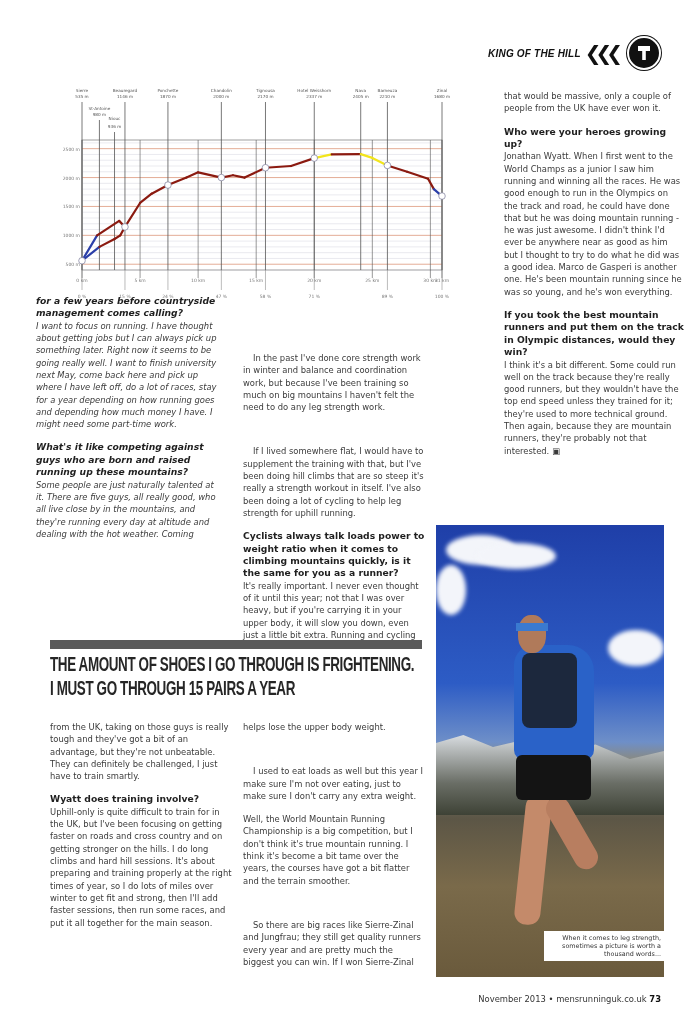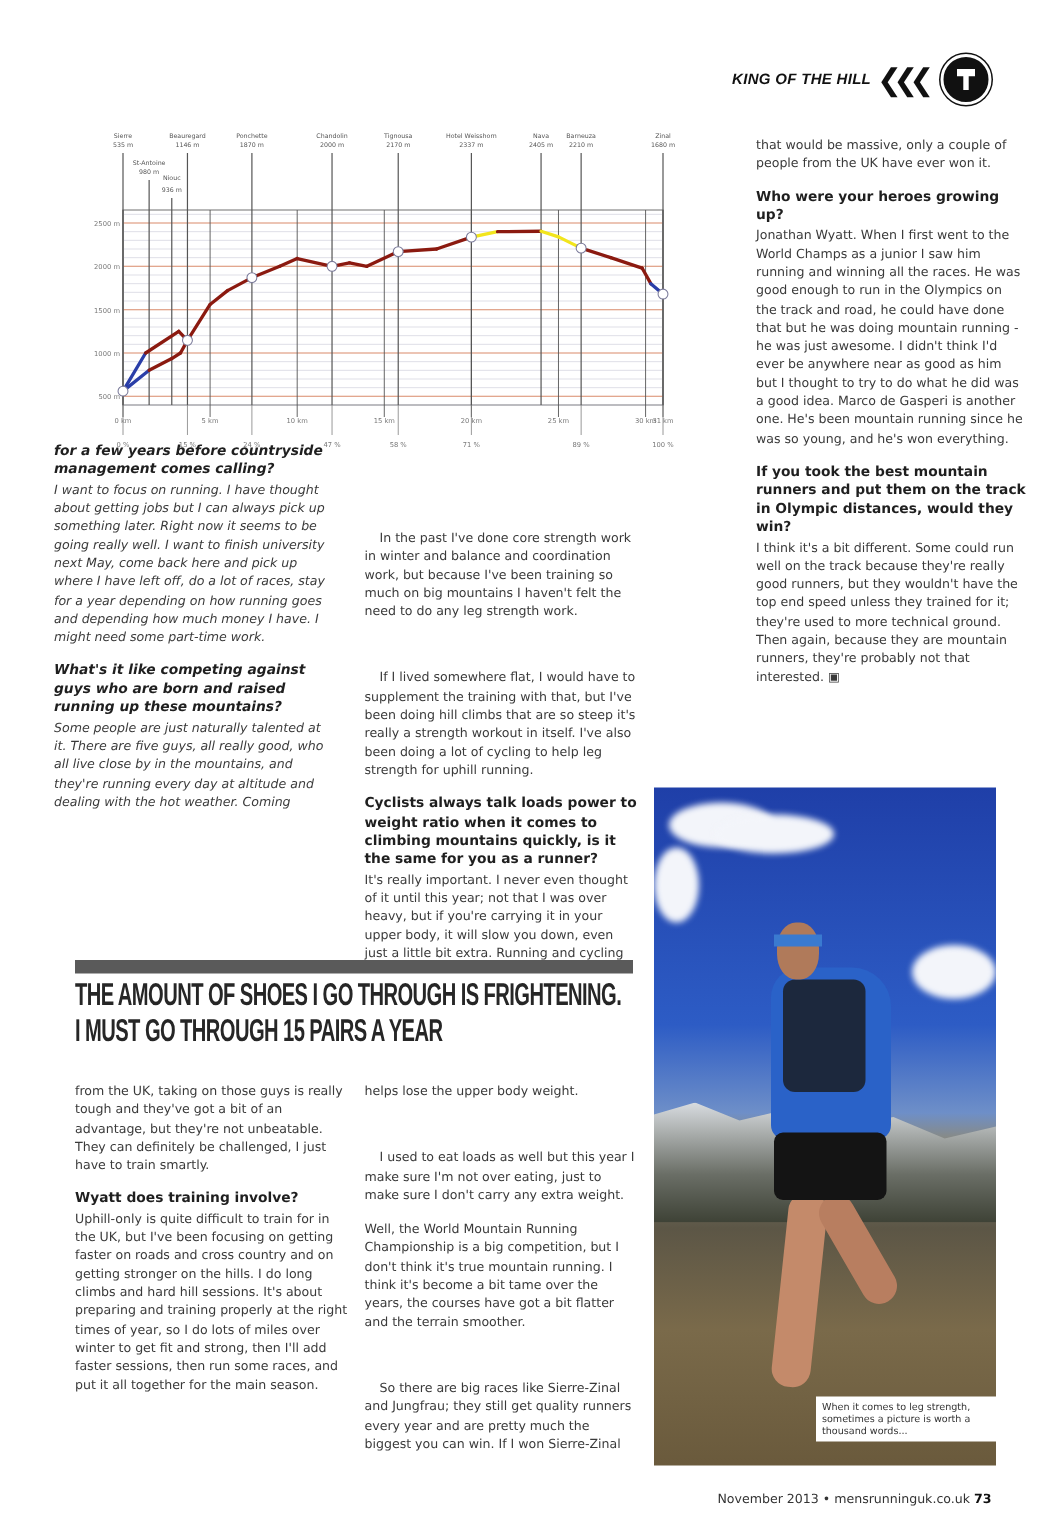--- a/index.html
+++ b/index.html
@@ -30,21 +30,21 @@
     background:linear-gradient(180deg,#1f3fa8 0%,#2d5cc5 35%,#6e8fc8 48%,#8a8a80 52%,#5c5646 65%,#7a6a4a 80%,#6a5a3c 100%); }
   .cloud { position:absolute; background:#f3f5fa; border-radius:50%; filter:blur(2px); }
   .mount { position:absolute; left:0; top:210px; width:100%; height:80px; background:linear-gradient(180deg,#d8dce0,#6a6e66 60%,#3e4236); clip-path:polygon(0 10%,12% 0,25% 15%,40% 5%,55% 20%,70% 12%,85% 30%,100% 20%,100% 100%,0 100%); }
   .runner-shirt { position:absolute; left:78px; top:120px; width:80px; height:115px; background:#2a62c8; border-radius:20px 26px 10px 10px; }
   .runner-head { position:absolute; left:82px; top:90px; width:28px; height:38px; background:#b07a5a; border-radius:45%; }
   .runner-band { position:absolute; left:80px; top:98px; width:32px; height:8px; background:#3a7ad0; }
   .runner-vest { position:absolute; left:86px; top:128px; width:55px; height:75px; background:#1a1e24; border-radius:8px; opacity:0.85; }
   .runner-shorts { position:absolute; left:80px; top:230px; width:75px; height:45px; background:#141414; border-radius:6px; }
   .runner-leg1 { position:absolute; left:84px; top:270px; width:26px; height:130px; background:#c48a6a; border-radius:12px; transform:rotate(6deg); }
   .runner-leg2 { position:absolute; left:124px; top:268px; width:24px; height:80px; background:#b87e60; border-radius:12px; transform:rotate(-30deg); }
-  .caption { position:absolute; left:544px; top:931px; width:113px; background:#fff; font-size:6.4px; line-height:8px; padding:3px 4px; color:#333; }
+  .caption { position:absolute; left:544px; top:931px; width:113px; background:#fff; font-size:6.4px; line-height:8px; text-align:right; padding:3px 4px; color:#333; }
 
   .footer { position:absolute; top:994px; right:30px; font-size:8.4px; color:#333; }
   .footer .pg { font-weight:bold; color:#111;text-align:right; }
 </style>
 </head>
 <body>
 
 <div class="header">
   <span class="kicker">KING OF THE HILL</span>
   <span class="chev">❮❮❮</span>

